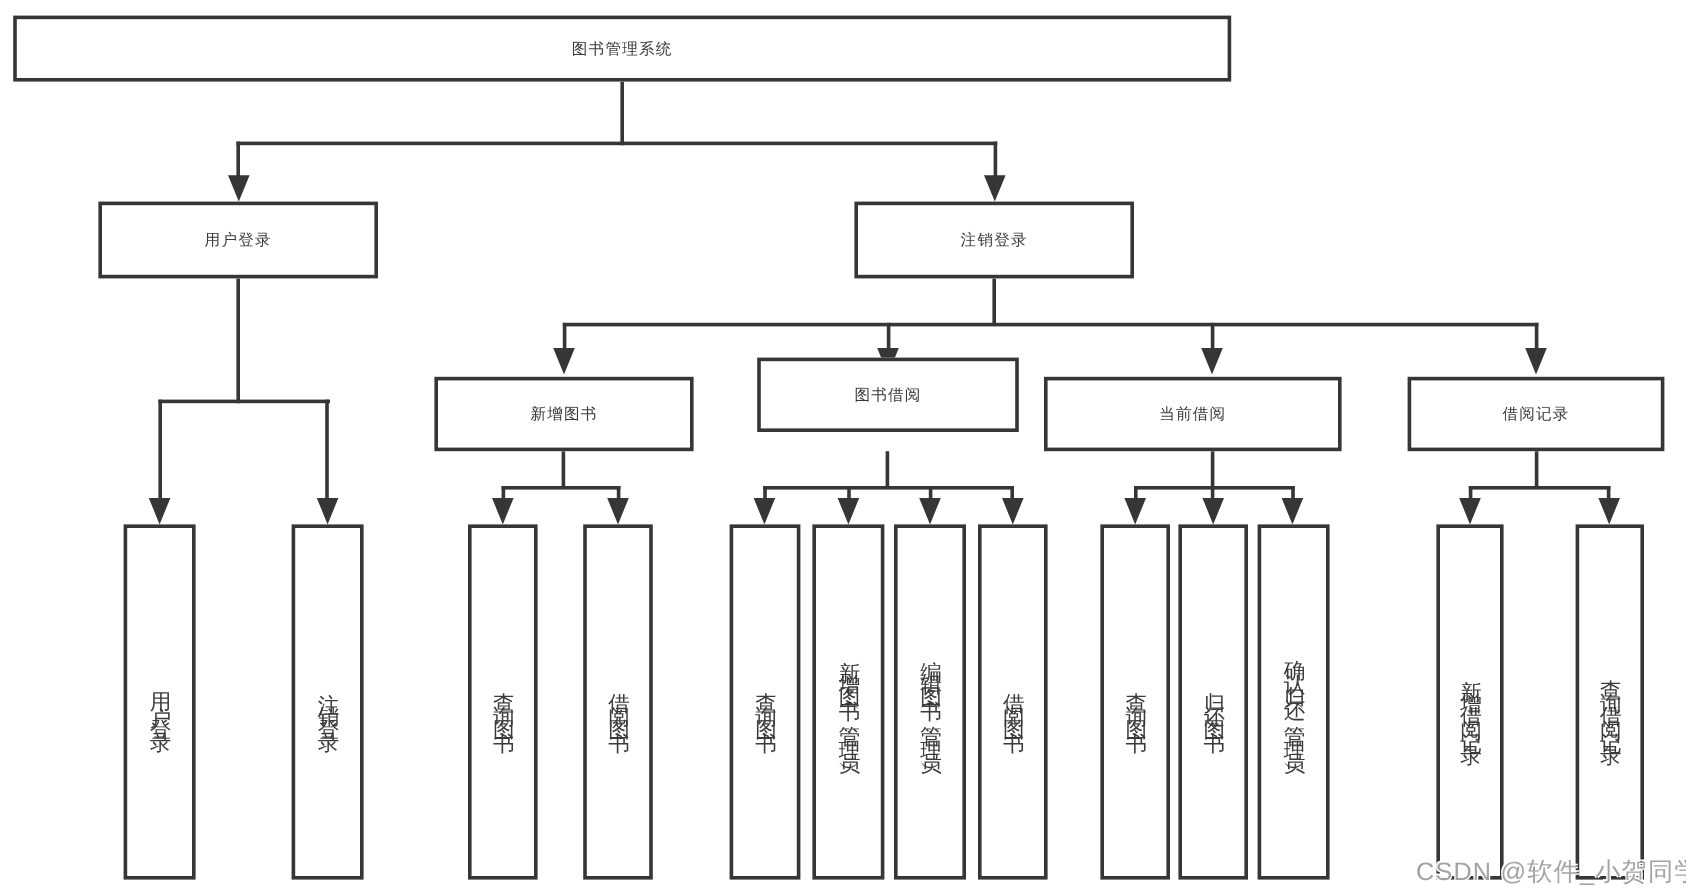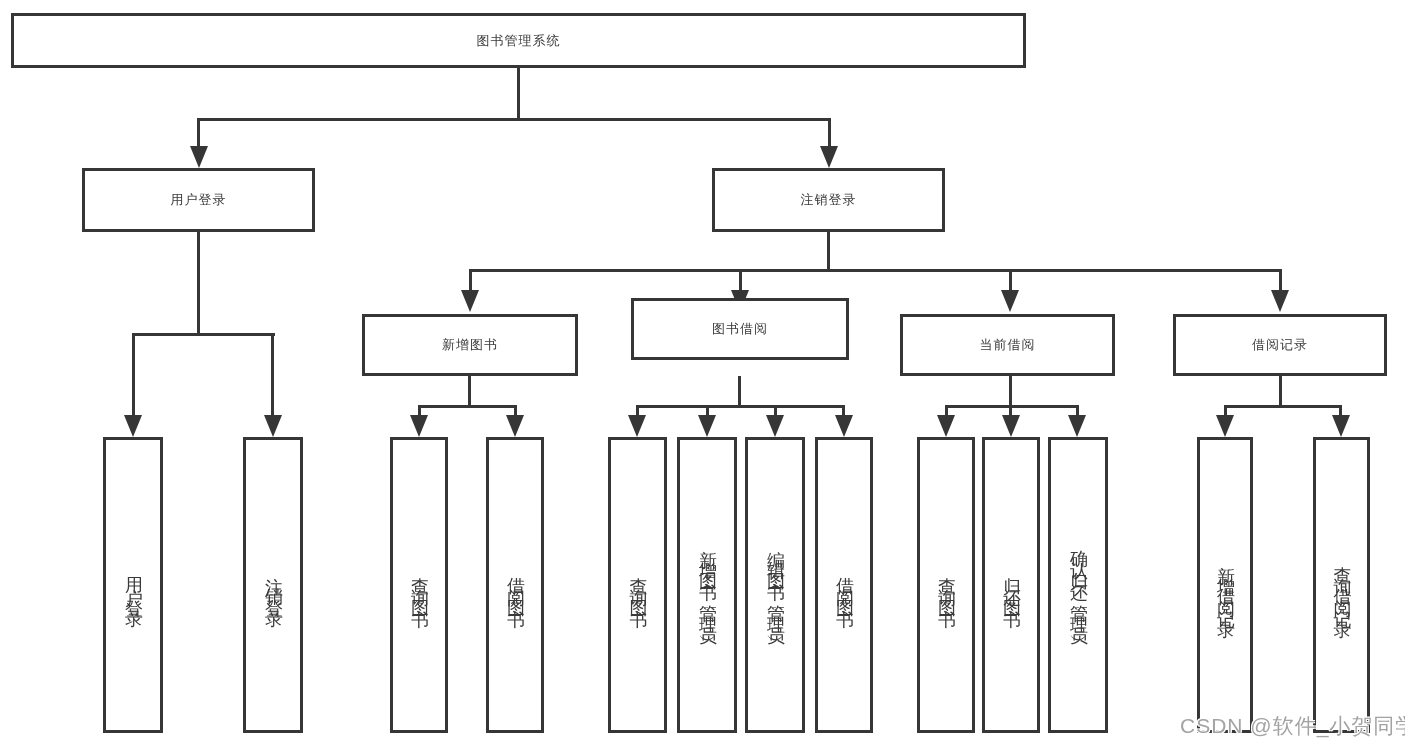--- a/index.html
+++ b/index.html
@@ -44,21 +44,21 @@
   <div class="box" style="left:712px;top:168px;width:233px;height:64px">
     <span class="htext">注销登录</span>
   </div>
 
   <div class="box" style="left:362px;top:314px;width:216px;height:62px">
     <span class="htext">新增图书</span>
   </div>
   <div class="box" style="left:631px;top:298px;width:218px;height:62px">
     <span class="htext">图书借阅</span>
   </div>
-  <div class="box" style="left:900px;top:314px;width:215px;height:62px">
+  <div class="box" style="left:870px;top:314px;width:248px;height:62px">
     <span class="htext">当前借阅</span>
   </div>
   <div class="box" style="left:1173px;top:314px;width:214px;height:62px">
     <span class="htext">借阅记录</span>
   </div>
 
   <div class="box" style="left:103px;top:437px;width:60px;height:296px">
     <span class="vtext">用户登录</span>
   </div>
   <div class="box" style="left:243px;top:437px;width:60px;height:296px">

